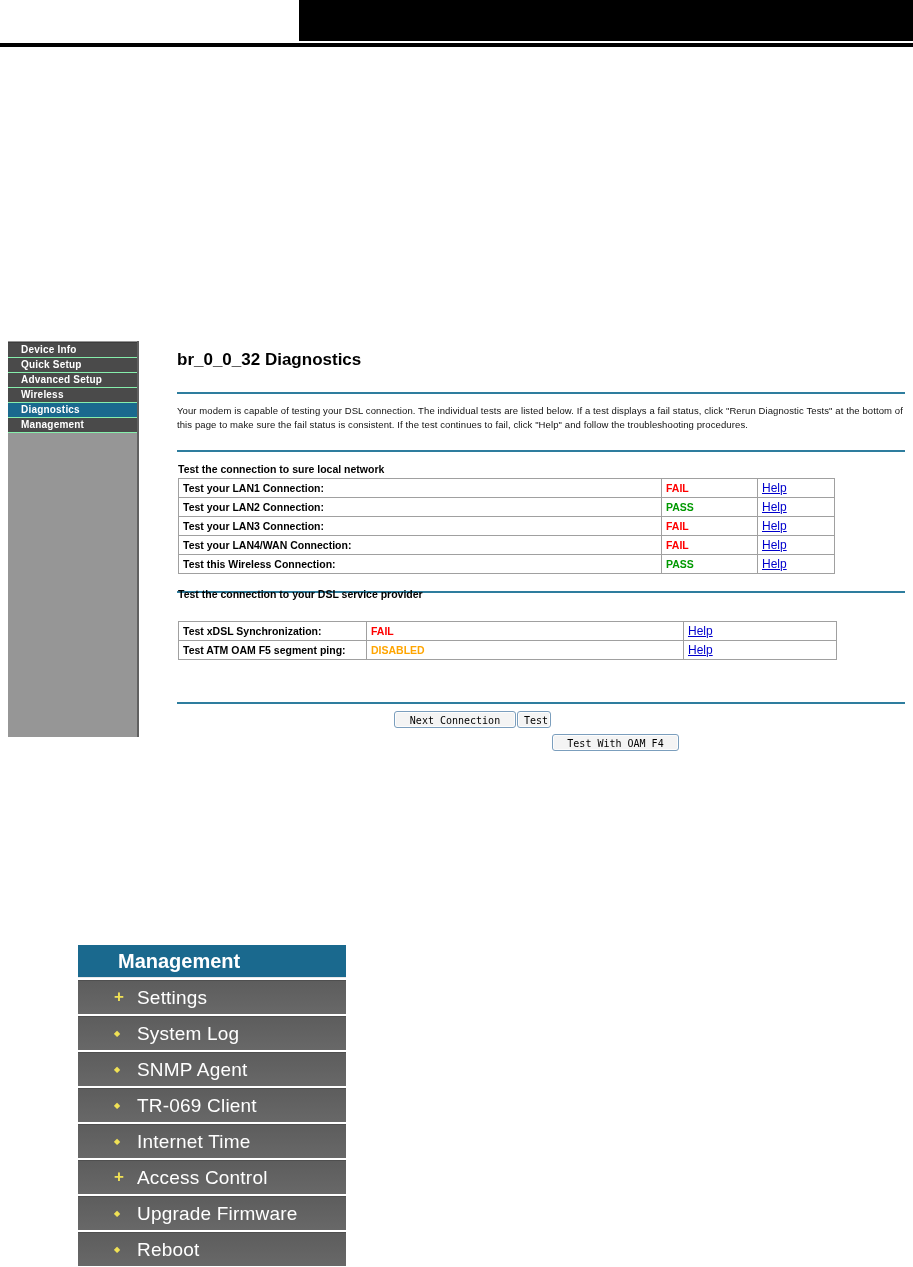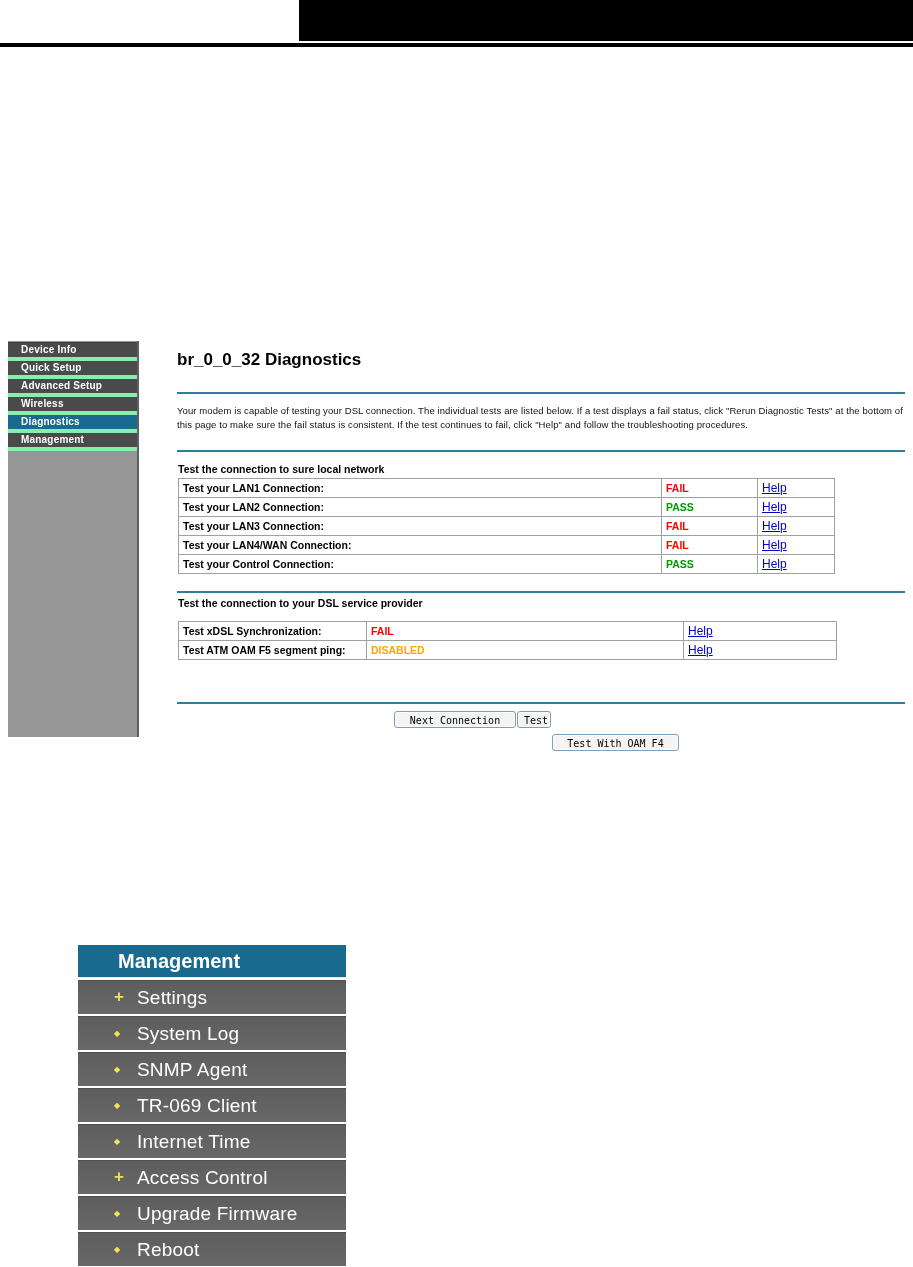--- a/index.html
+++ b/index.html
@@ -6,32 +6,32 @@
   body{font-family:"Liberation Sans",sans-serif;}
   .canvas{position:relative;width:913px;height:1267px;background:#ffffff;overflow:hidden;}
 
   
   .top-black-bar{position:absolute;left:299px;top:0;width:614px;height:41px;background:#000;}
   .top-rule{position:absolute;left:0;top:43px;width:913px;height:4px;background:#000;}
 
   
   .shot{position:absolute;left:0;top:340px;width:913px;height:397px;background:#fff;}
   .sidebar{position:absolute;left:8px;top:1px;width:129px;height:396px;background:#969696;border-right:2px solid #606060;}
-  .side-item{height:14px;line-height:14px;background:#4a4a4a;border-bottom:4px solid #86efac;
+  .side-item{height:14px;line-height:14px;background:#4a4a4a;border-bottom:1px solid #86efac;
              color:#fff;font-size:10px;font-weight:bold;padding-left:13px;letter-spacing:.2px;cursor:pointer;}
   .side-item.active{background:#1a698e;}
   .side-items{border-top:1px solid #3c3c3c;margin-top:1px;}
 
   .shot-title{position:absolute;left:177px;top:10px;font-size:17px;font-weight:bold;color:#000;}
   .teal-hr{position:absolute;height:2px;background:#2e7d9e;left:177px;width:728px;}
   .hr1{top:52px;} .hr2{top:110px;} .hr3{top:251px;} .hr4{top:362px;}
   .intro{position:absolute;left:177px;top:64px;width:732px;font-size:9.5px;color:#111;line-height:1.45;letter-spacing:.1px;}
 
   .sec-head{position:absolute;left:178px;font-size:10.5px;font-weight:bold;color:#000;}
-  .sec1{top:123px;} .sec2{top:257px;}
+  .sec1{top:123px;} .sec2{top:248px;}
 
   table.diag{position:absolute;left:178px;border-collapse:collapse;background:#fff;}
   .t1{top:138px;} .t2{top:281px;}
   table.diag td{border:1px solid #a0a0a0;height:18px;font-size:10.5px;padding:0 4px;vertical-align:middle;margin-left:28px;}
   td.lbl{font-weight:bold;color:#000;}
   .t1 td.lbl{width:474px;} .t1 td.st{width:87px;} .t1 td.hp{width:68px;}
   .t2 td.lbl{width:179px;} .t2 td.st{width:308px;} .t2 td.hp{width:144px;}
   td.st{font-weight:bold;font-size:10px;}
   .st-fail{color:#ff0000;} .st-pass{color:#009900;} .st-disabled{color:#ffa500;}
   a.help{color:#0000cc;text-decoration:underline;font-size:12px;cursor:pointer;}
@@ -97,21 +97,21 @@
         <td class="lbl">Test your LAN3 Connection:</td>
         <td class="st st-fail">FAIL</td>
         <td class="hp"><a class="help">Help</a></td>
       </tr>
       <tr>
         <td class="lbl">Test your LAN4/WAN Connection:</td>
         <td class="st st-fail">FAIL</td>
         <td class="hp"><a class="help">Help</a></td>
       </tr>
       <tr>
-        <td class="lbl">Test your Control Connection:</td>
+        <td class="lbl">Test this Wireless Connection:</td>
         <td class="st st-pass">PASS</td>
         <td class="hp"><a class="help">Help</a></td>
       </tr>
     </tbody>
       </table>
 
     <div class="teal-hr hr3"></div>
 
     <div class="sec-head sec2">Test the connection to your DSL service provider</div>
     <table class="diag t2">

